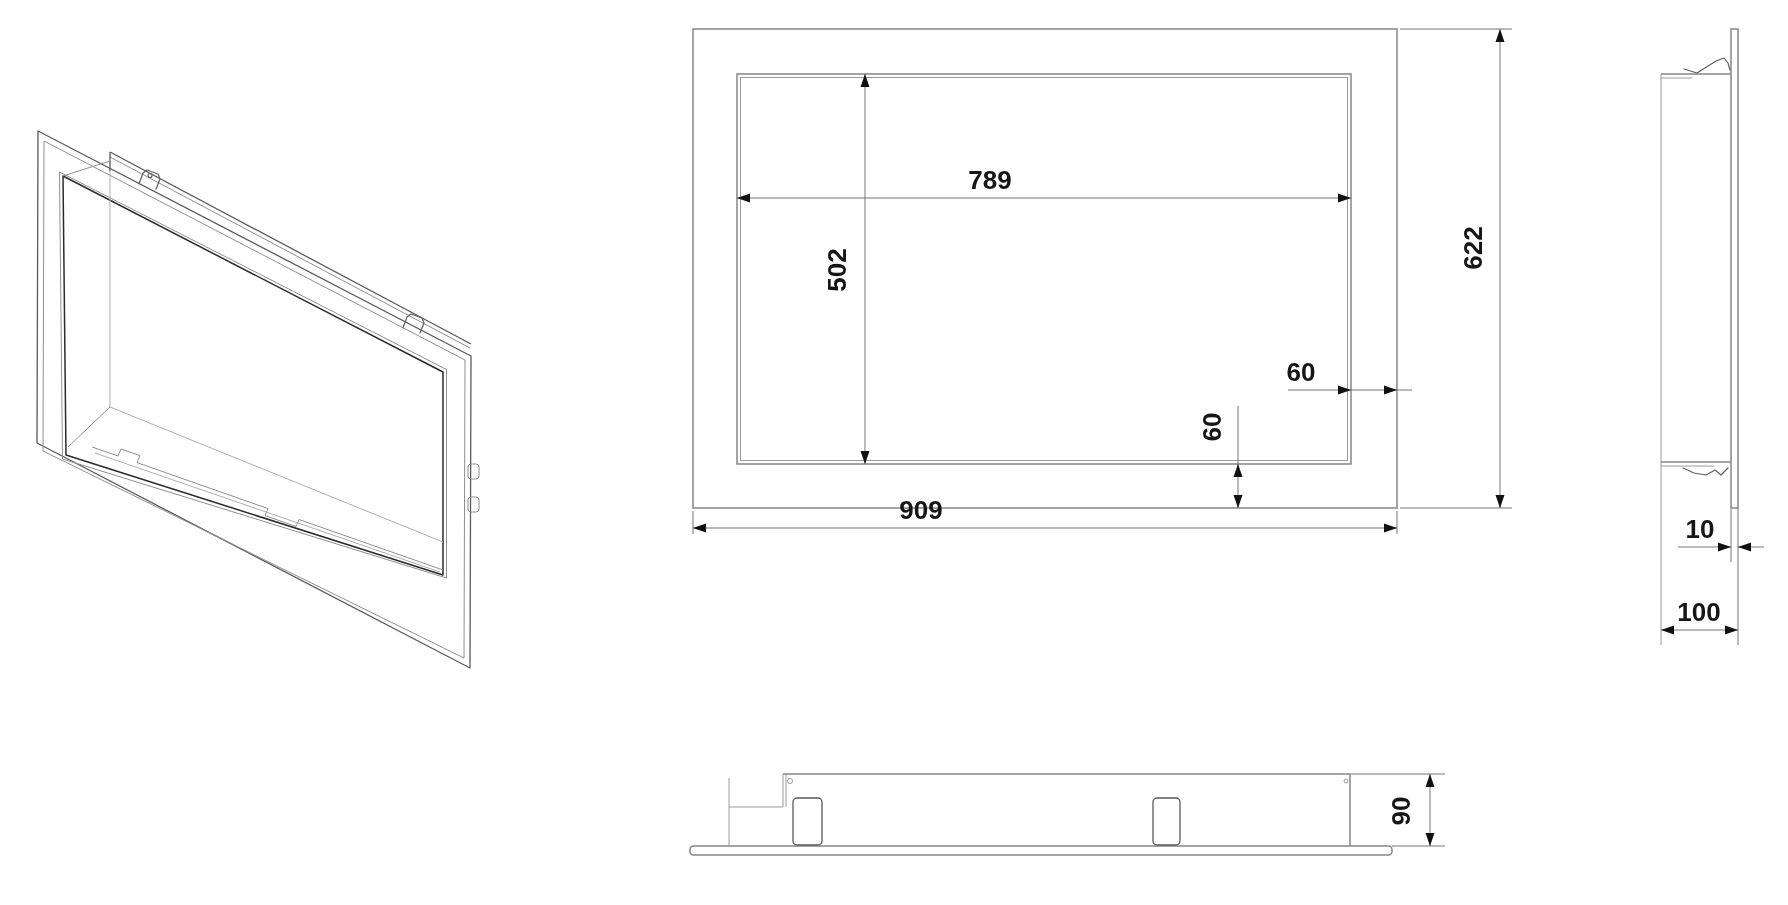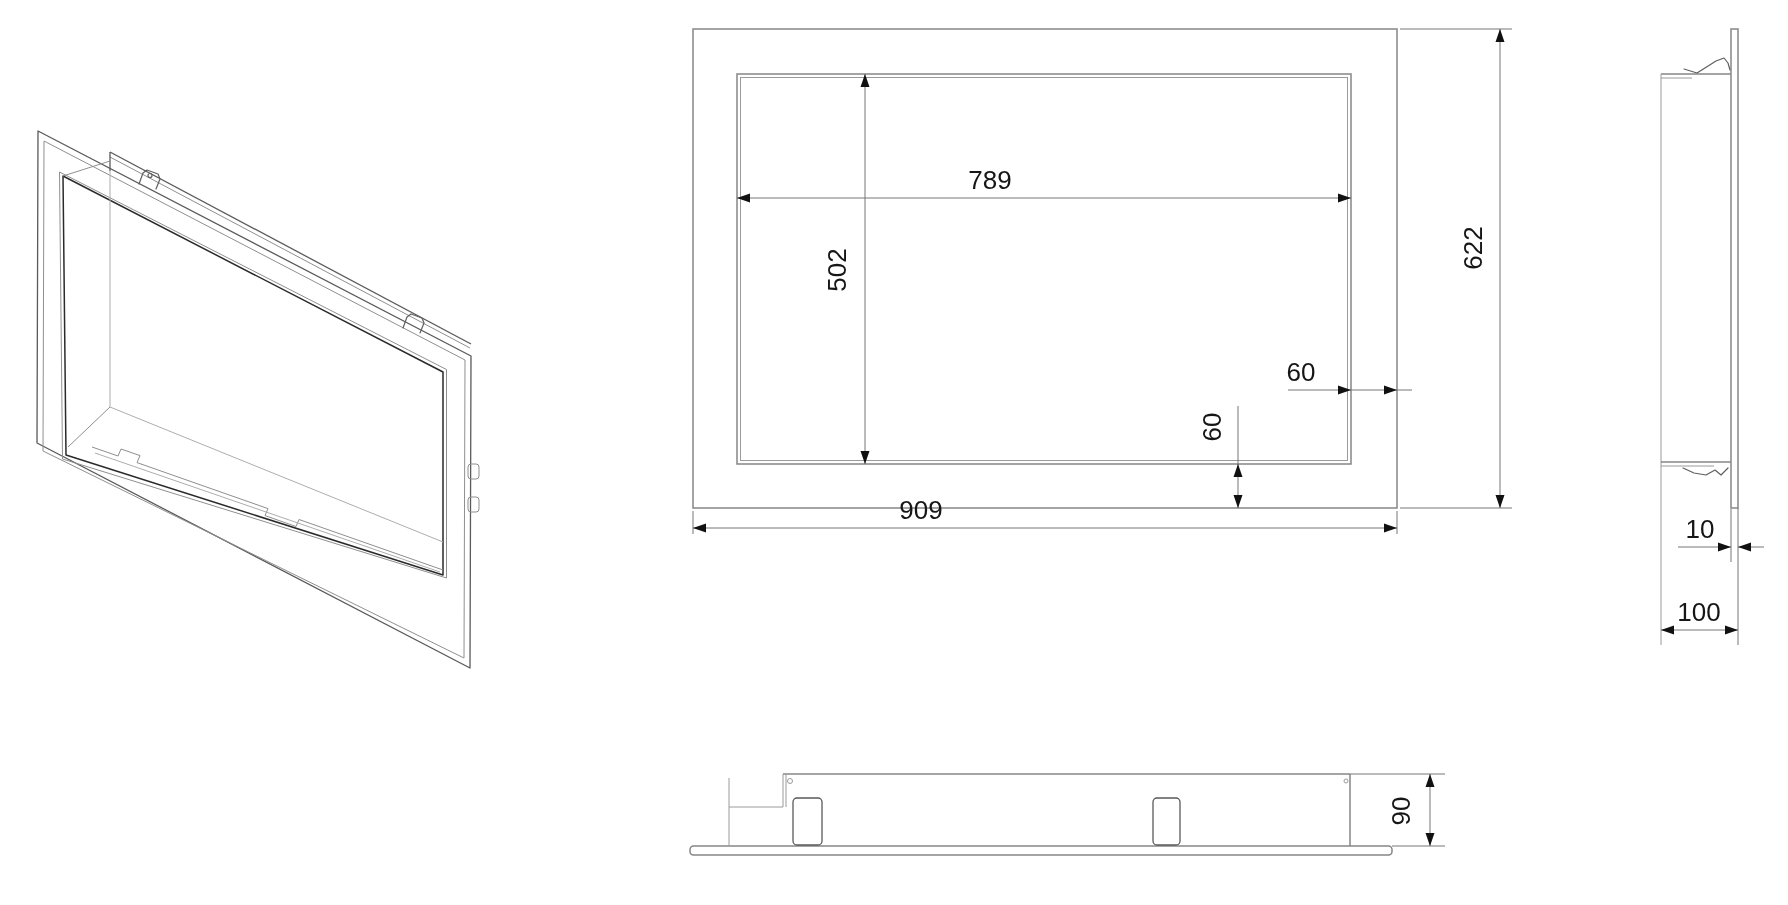--- a/index.html
+++ b/index.html
@@ -1,17 +1,17 @@
 <!DOCTYPE html>
 <html><head>
 <meta charset="utf-8">
 <style>
   html,body{margin:0;padding:0;background:#ffffff;}
   .stage{position:relative;width:1788px;height:905px;background:#fff;overflow:hidden;
-         font-family:"Liberation Sans", sans-serif;}
+         font-family:"Liberation Sans", sans-serif;font-weight:bold;}
   svg{display:block}
   text{font-family:"Liberation Sans", sans-serif;font-size:26px;fill:#161616;}
   .obj   {stroke:#868686;stroke-width:1.5;fill:none;}
   .obj2  {stroke:#9a9a9a;stroke-width:1;fill:none;}
   .dim   {stroke:#767676;stroke-width:1;fill:none;}
   .arr   {fill:#111;stroke:none;}
   .isoA  {stroke:#5a5a5a;stroke-width:1.3;fill:none;stroke-linejoin:round;}
   .isoB  {stroke:#8f8f8f;stroke-width:1;fill:none;stroke-linejoin:round;}
   .isoC  {stroke:#2a2a2a;stroke-width:1.5;fill:none;stroke-linejoin:round;}
   .isoL  {stroke:#adadad;stroke-width:1;fill:none;}

